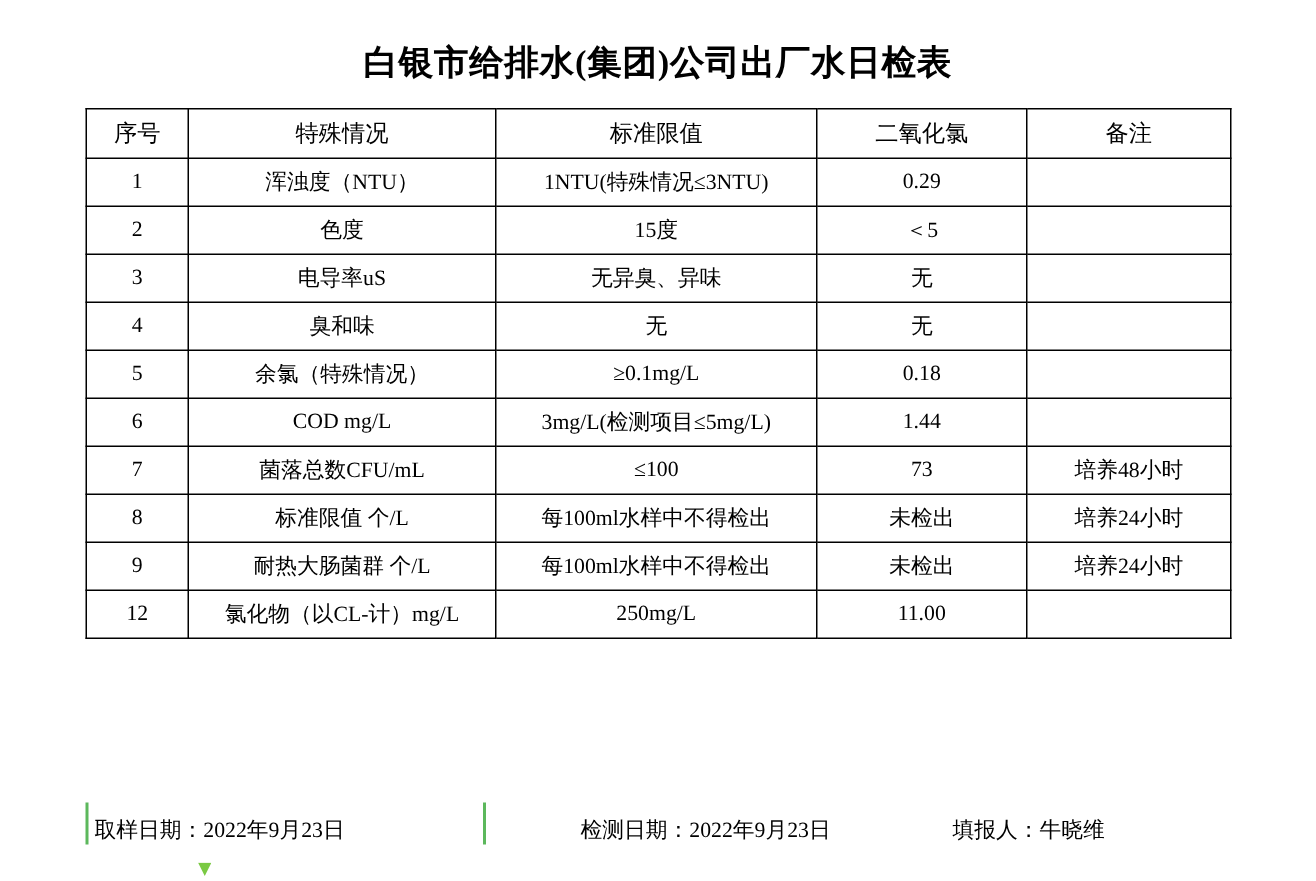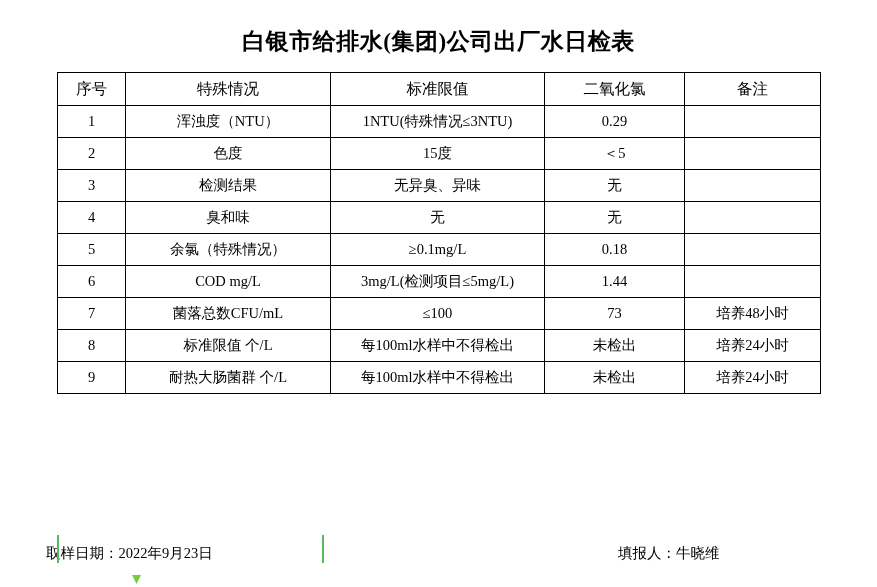--- a/index.html
+++ b/index.html
@@ -56,21 +56,21 @@
     font-size: 15.5px;
   }
   col.c0 { width: 68px; }
   col.c1 { width: 205px; }
   col.c2 { width: 214px; }
   col.c3 { width: 140px; }
   col.c4 { width: 136px; }
 
   .footer {
     position: absolute;
-    left: 40px;
+    left: 57px;
     top: 541px;
     width: 763px;
     height: 26px;
     font-size: 14.5px;
     font-family: "Liberation Serif", serif;
     text-align: center;
   }
   .footer .f-item {
     position: absolute;
     top: 3px;
@@ -123,21 +123,21 @@
       </tr>
       <tr>
         <td>2</td>
         <td>色度</td>
         <td>15度</td>
         <td>＜5</td>
         <td></td>
       </tr>
       <tr>
         <td>3</td>
-        <td>检测结果</td>
+        <td>电导率uS</td>
         <td>无异臭、异味</td>
         <td>无</td>
         <td></td>
       </tr>
       <tr>
         <td>4</td>
         <td>臭和味</td>
         <td>无</td>
         <td>无</td>
         <td></td>
@@ -170,25 +170,33 @@
         <td>未检出</td>
         <td>培养24小时</td>
       </tr>
       <tr>
         <td>9</td>
         <td>耐热大肠菌群 个/L</td>
         <td>每100ml水样中不得检出</td>
         <td>未检出</td>
         <td>培养24小时</td>
       </tr>
+      <tr>
+        <td>12</td>
+        <td>氯化物（以CL-计）mg/L</td>
+        <td>250mg/L</td>
+        <td>11.00</td>
+        <td></td>
+      </tr>
     </tbody>
   </table>
 
   <div class="footer">
     <span class="f-item f-sample">取样日期：2022年9月23日</span>
+    <span class="f-item f-test">检测日期：2022年9月23日</span>
     <span class="f-item f-filler">填报人：牛晓维</span>
   </div>
 
   <div class="green-mark gm1"></div>
   <div class="green-mark gm2"></div>
   <div class="green-mark gm3"></div>
 
 </div>
 
 </body></html>

